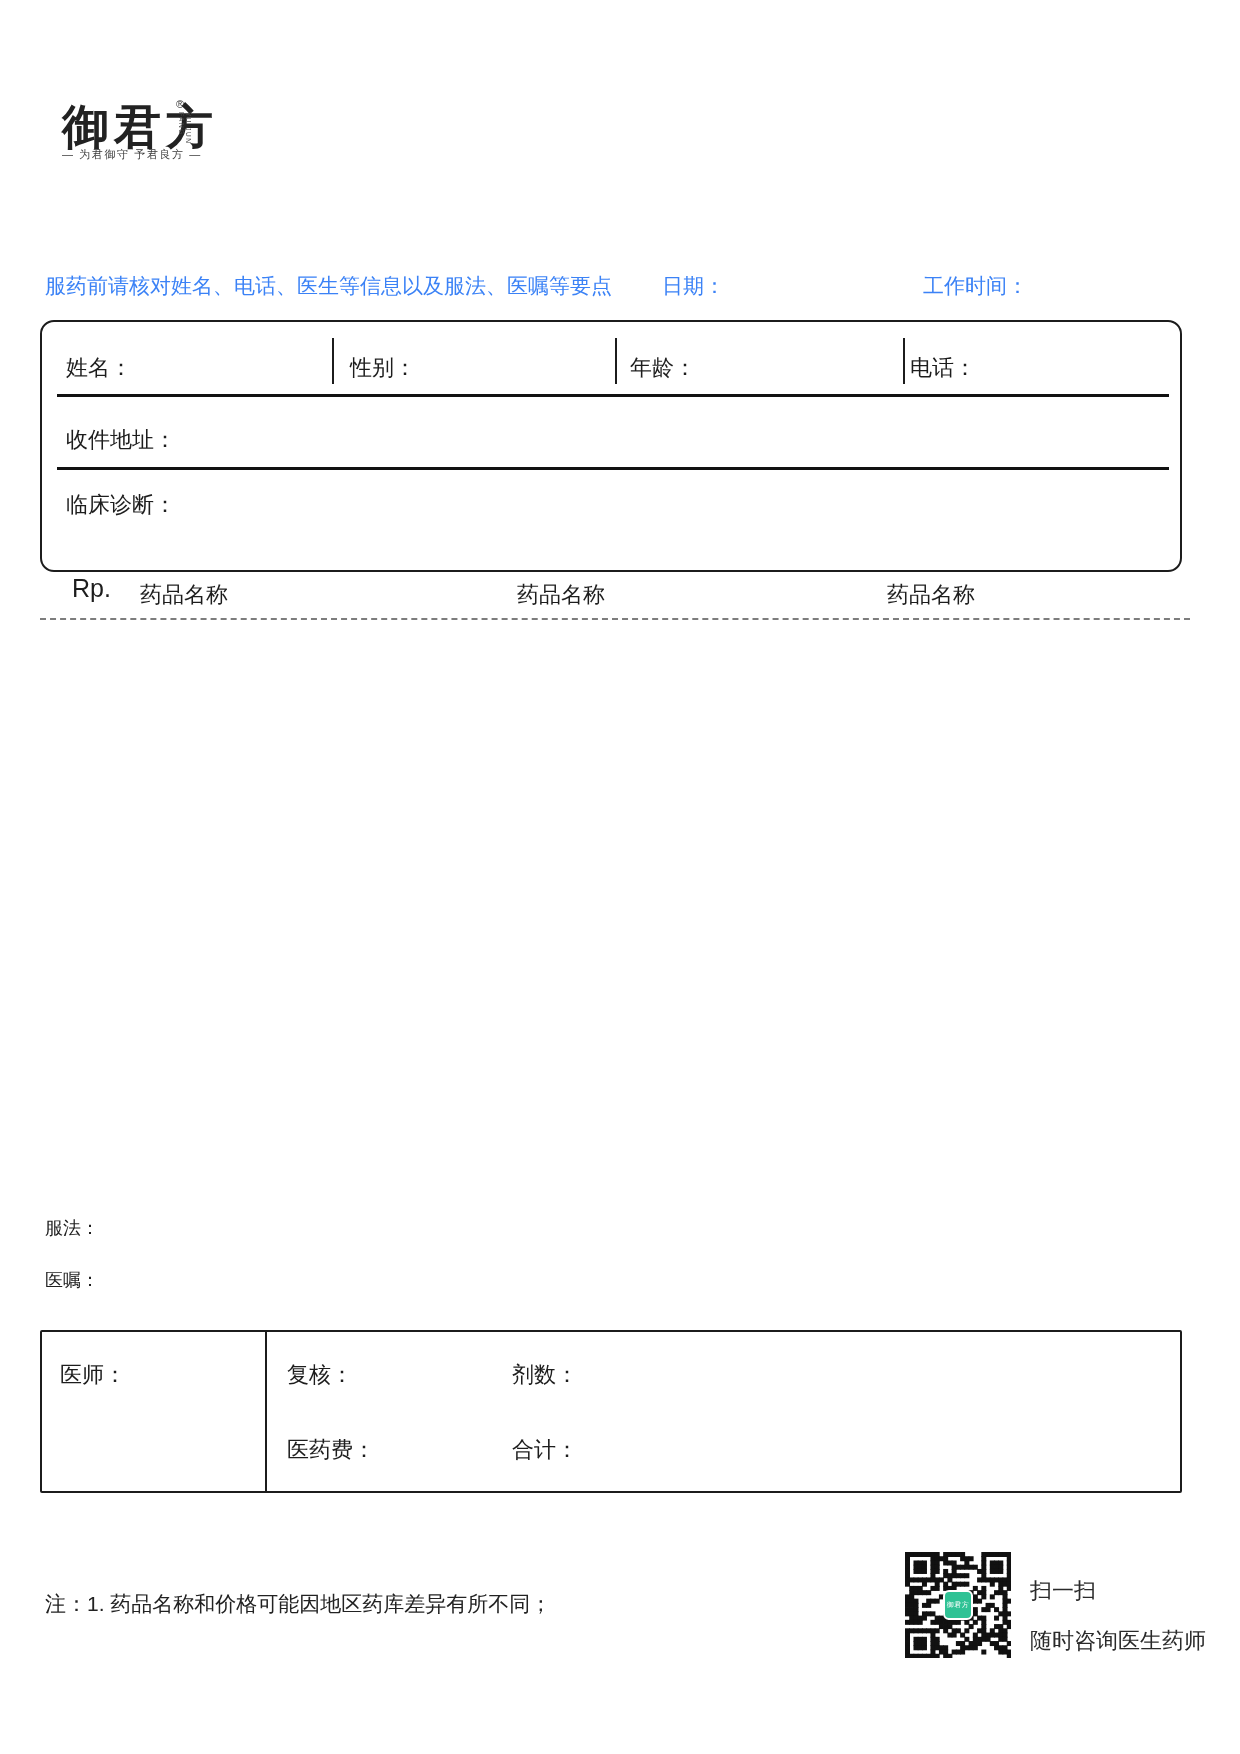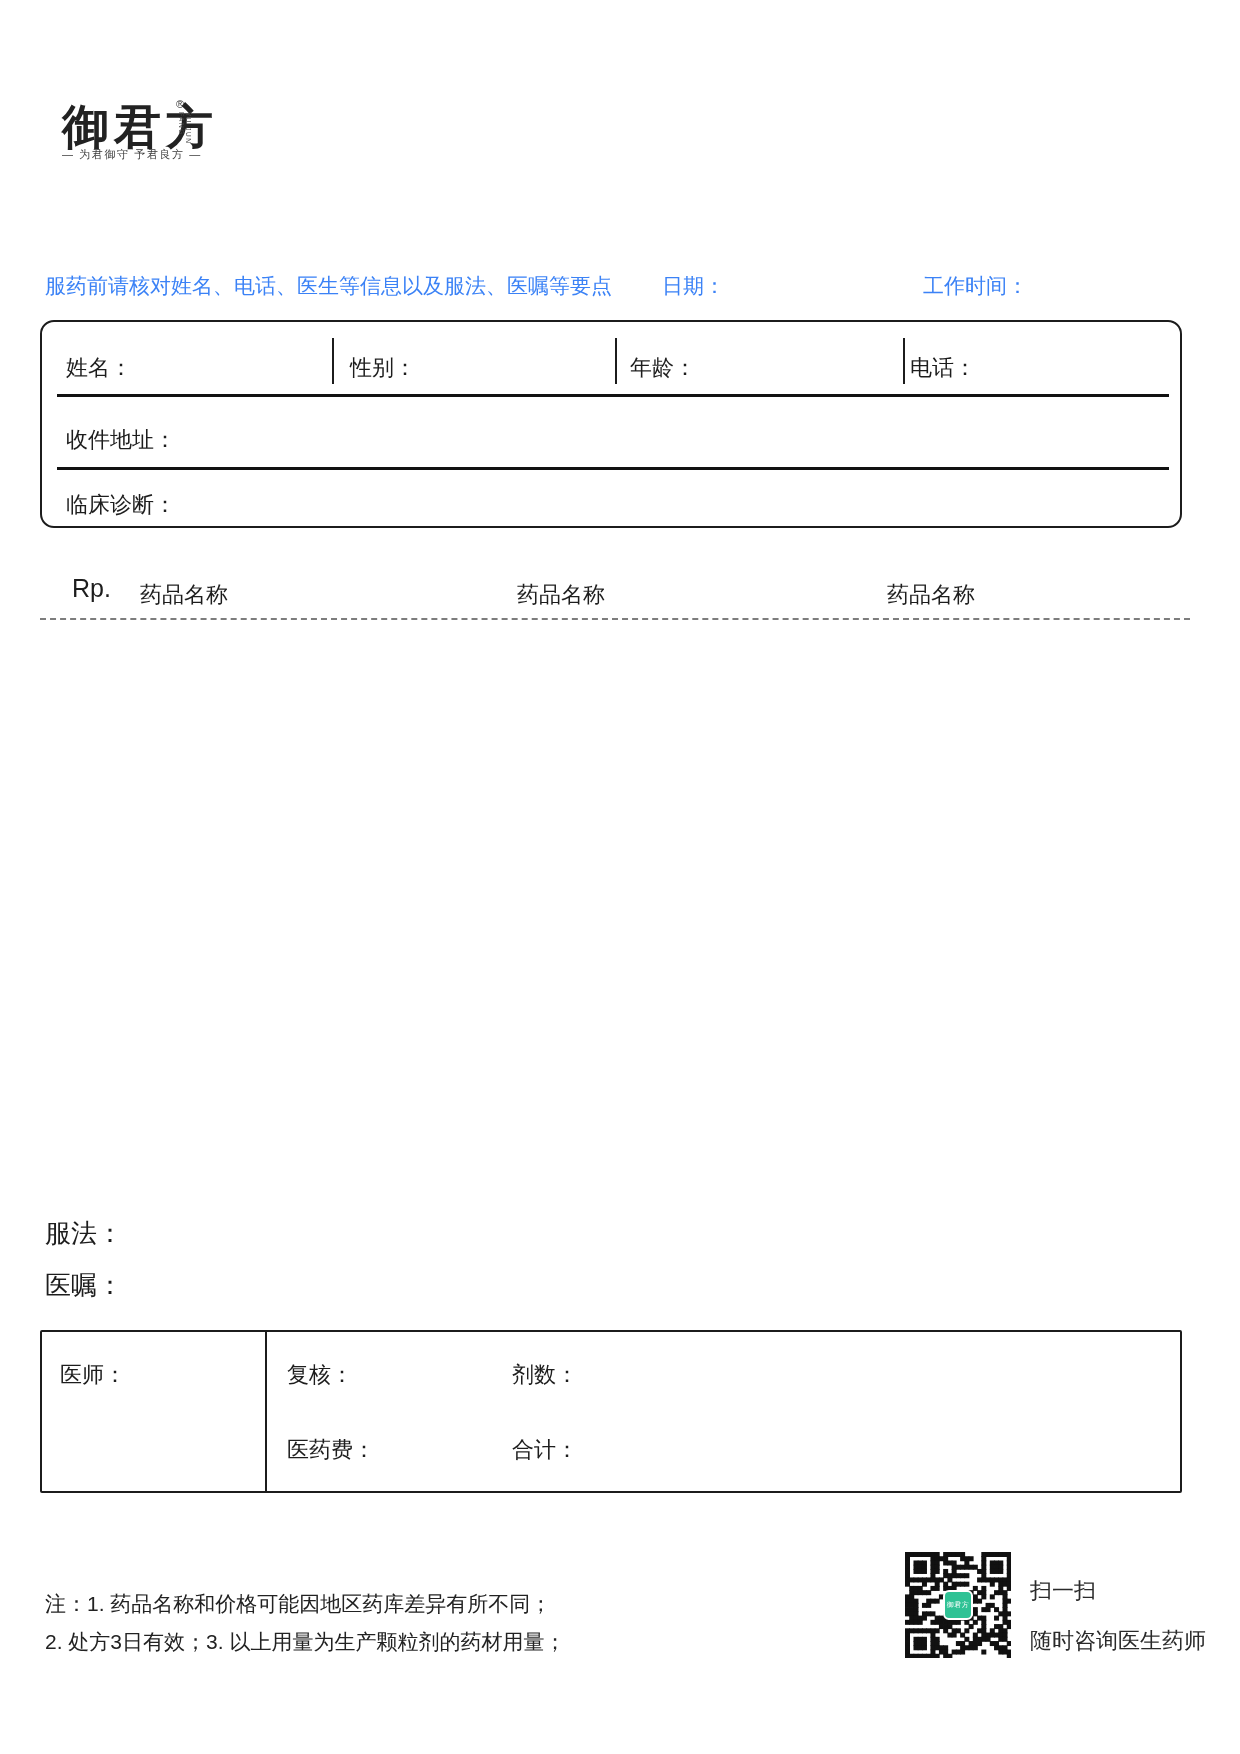--- a/index.html
+++ b/index.html
@@ -28,37 +28,37 @@
   }
 
   
   .hdr { top:272px; font-size:21px; color:#3b82f6; }
   .hdr-notice { left:45px; }
   .hdr-date { left:662px; }
   .hdr-rxno { left:923px; }
 
   
   .patient-box {
-    left:40px; top:320px; width:1142px; height:208px;
+    left:40px; top:320px; width:1142px; height:252px;
     border:2.5px solid #1c1c1c; border-radius:14px; background:#fff;
   }
   .pb-label { position:absolute; font-size:22px; color:#1d1d1d; }
   .vdiv { position:absolute; top:16px; height:46px; width:2px; background:#1c1c1c; }
   .hline { position:absolute; left:15px; width:1112px; height:3px; background:#111; }
 
   
   .rp-label { left:72px; top:574px; font-size:25px; color:#1d1d1d; }
   .drug-col { top:580px; font-size:22px; color:#1d1d1d; }
   .dashed-sep {
     left:40px; top:618px; width:1150px; height:0;
     border-top:2px dashed #7d7d7d;
   }
 
   
-  .usage-lbl { left:45px; font-size:26px; color:#1d1d1d; }
+  .usage-lbl { left:45px; font-size:18px; color:#1d1d1d; }
 
   
   .signoff-box {
     left:40px; top:1330px; width:1142px; height:163px;
     border:2.5px solid #1c1c1c; border-radius:2px; background:#fff;
   }
   .sb-vdiv { position:absolute; left:223px; top:0; height:100%; width:2px; background:#1c1c1c; }
   .sb-label { position:absolute; font-size:22px; color:#1d1d1d; }
 
   
@@ -113,21 +113,20 @@
   <div class="abs signoff-box">
     <div class="sb-vdiv"></div>
     <div class="sb-label" style="left:18px; top:28px;">医师：</div>
     <div class="sb-label" style="left:245px; top:28px;">复核：</div>
     <div class="sb-label" style="left:470px; top:28px;">剂数：</div>
     <div class="sb-label" style="left:245px; top:103px;">医药费：</div>
     <div class="sb-label" style="left:470px; top:103px;">合计：</div>
   </div>
 
   <div class="abs foot-line" style="top:1590px;">注：1. 药品名称和价格可能因地区药库差异有所不同；</div>
-  <div class="abs foot-line" style="top:1628px;">2. 处方3日有效；3. 以上用量为生产颗粒剂的药材用量；</div>
 
   <div class="abs qr-wrap">
     <svg id="qr-svg" width="106" height="106" viewBox="0 0 106 106">
         <rect x="0.00" y="0.00" width="5" height="5" fill="#111"></rect>
         <rect x="4.24" y="0.00" width="5" height="5" fill="#111"></rect>
         <rect x="8.48" y="0.00" width="5" height="5" fill="#111"></rect>
         <rect x="12.72" y="0.00" width="5" height="5" fill="#111"></rect>
         <rect x="16.96" y="0.00" width="5" height="5" fill="#111"></rect>
         <rect x="21.20" y="0.00" width="5" height="5" fill="#111"></rect>
         <rect x="25.44" y="0.00" width="5" height="5" fill="#111"></rect>

